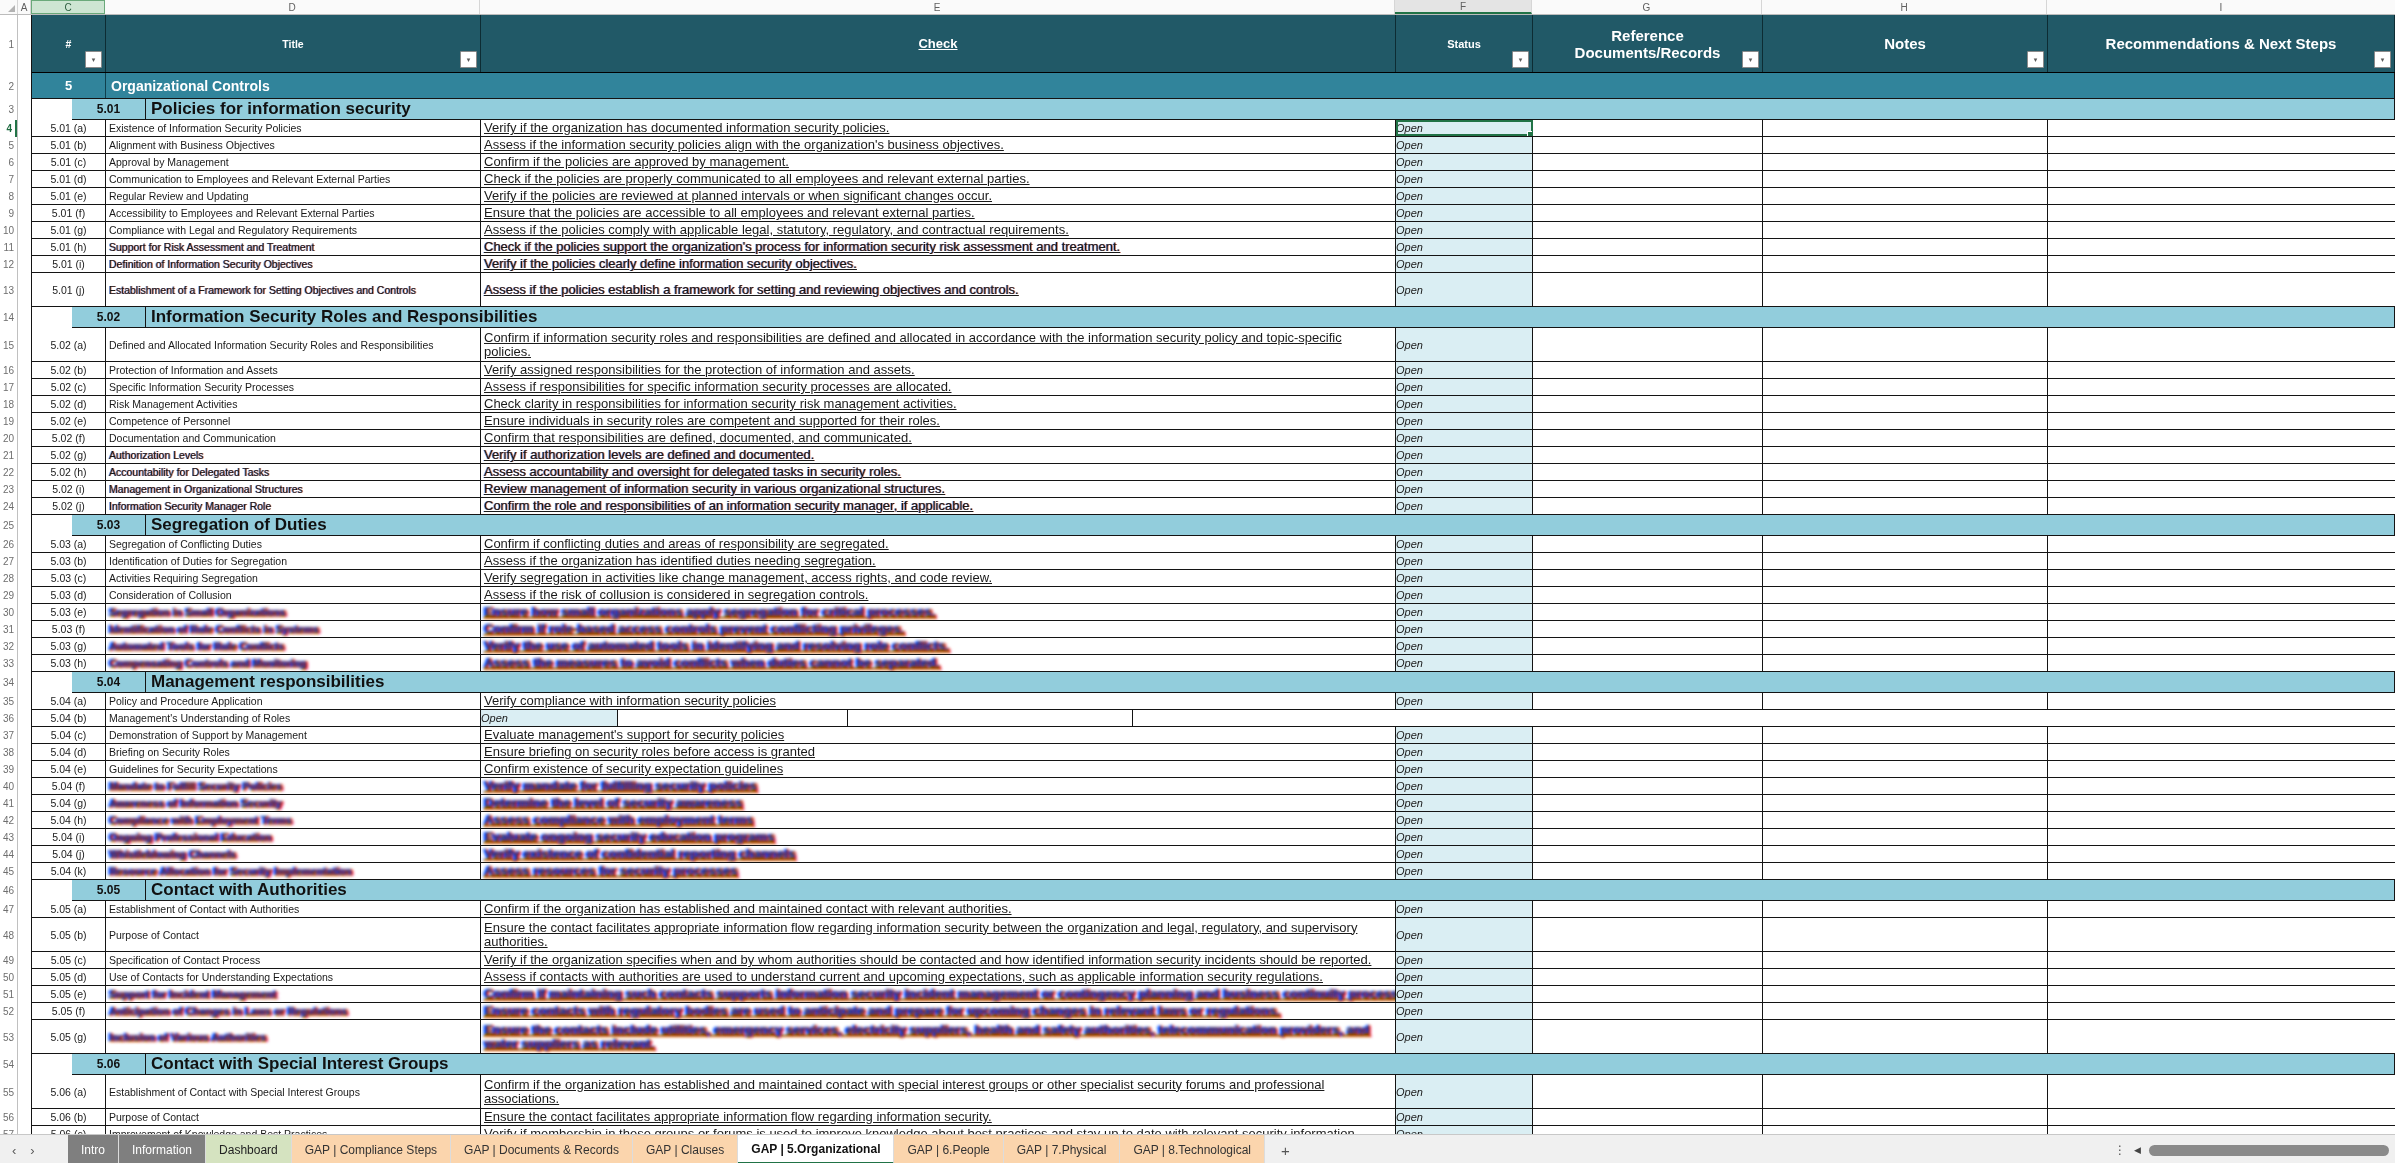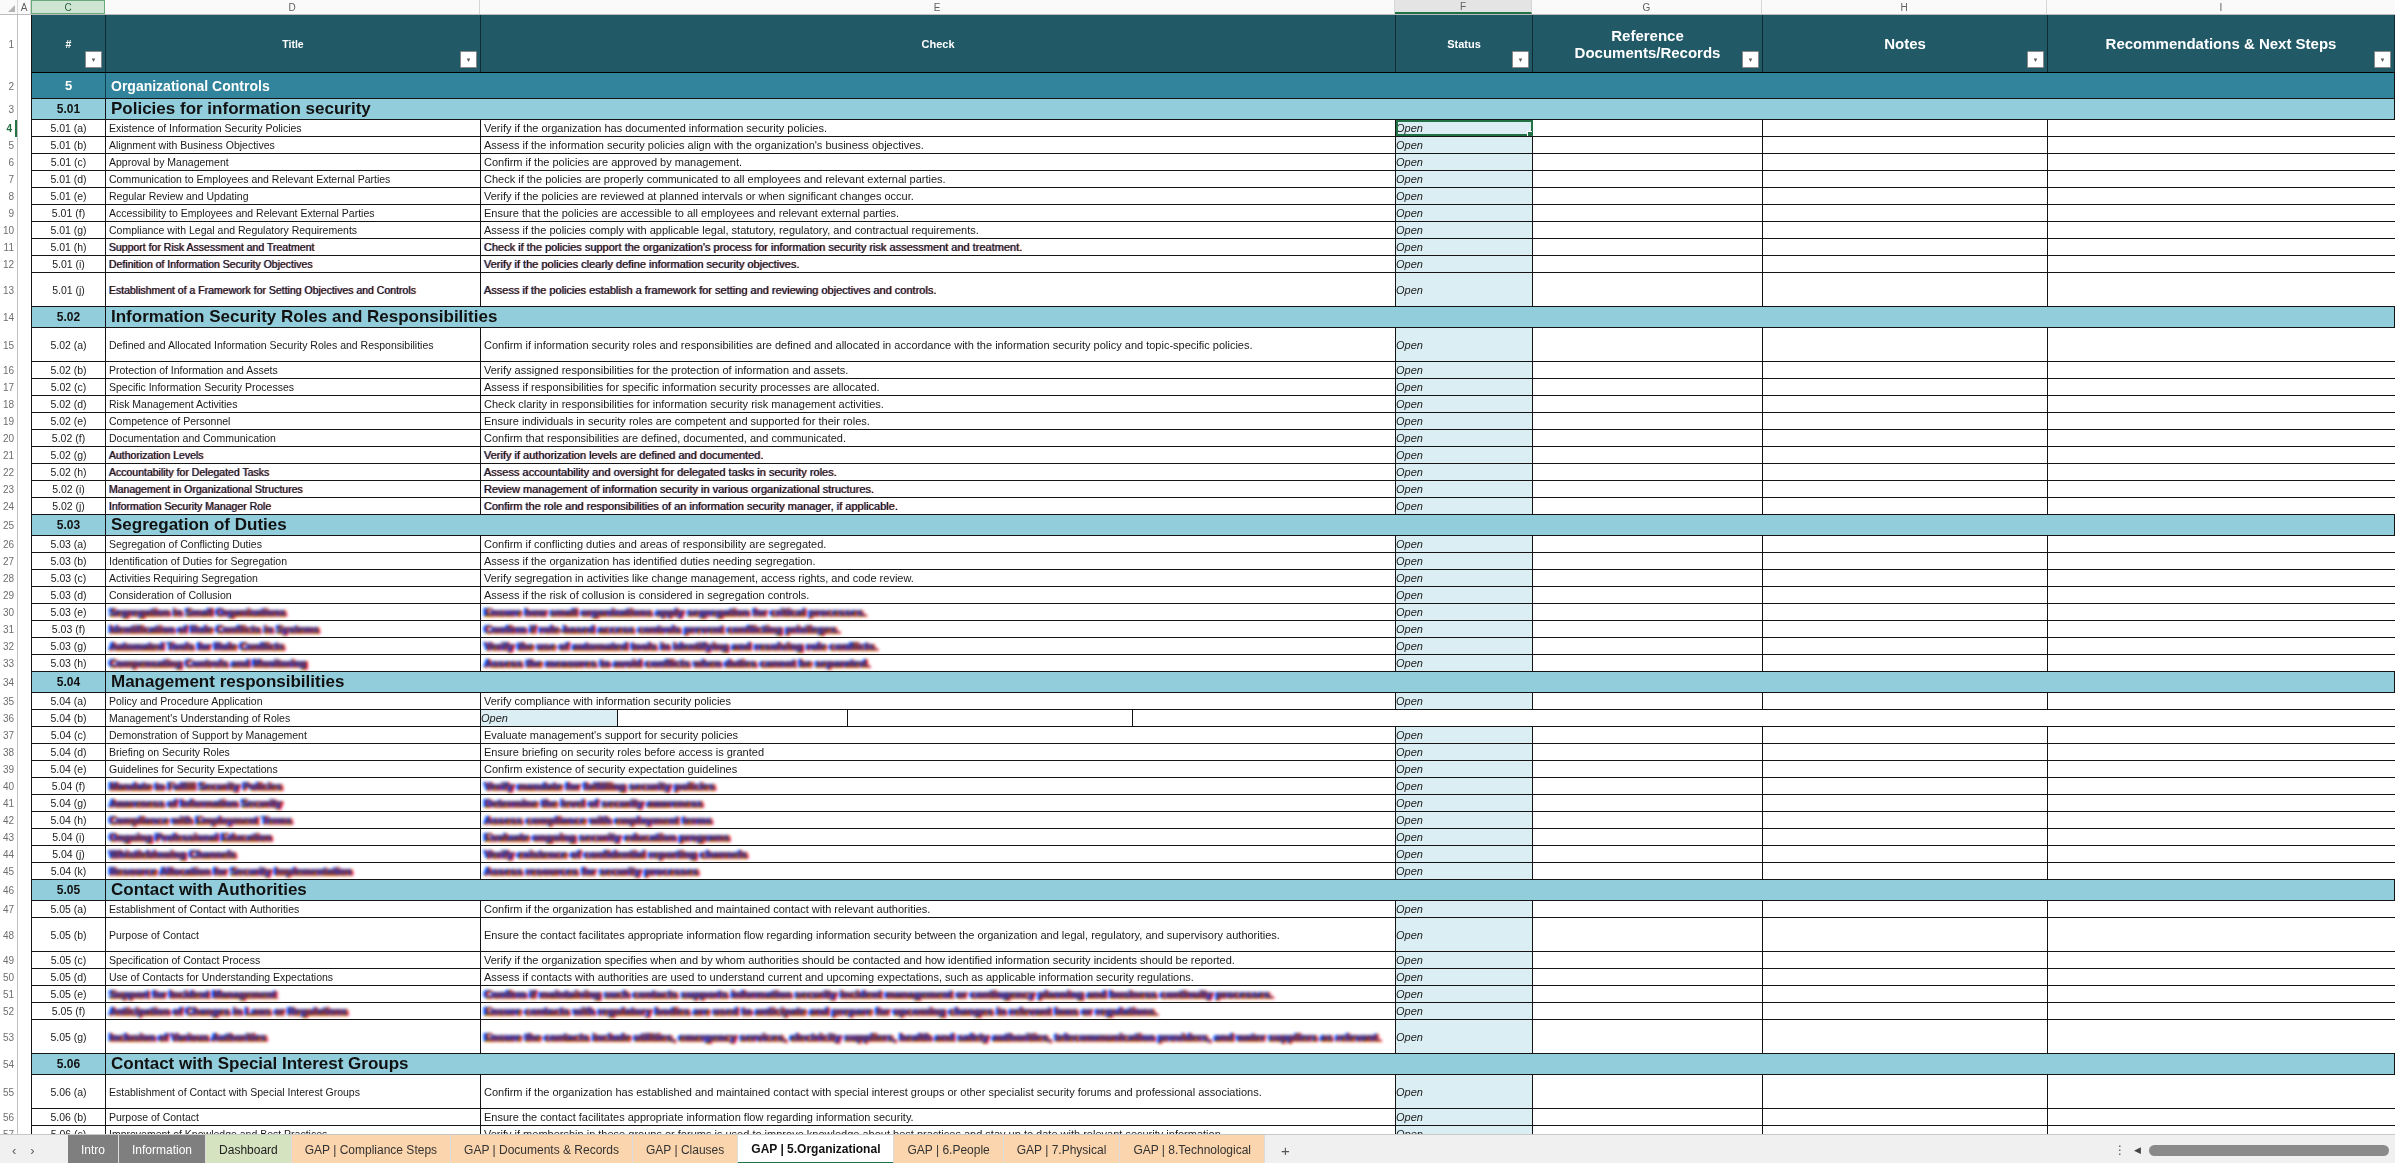--- a/index.html
+++ b/index.html
@@ -23,41 +23,41 @@
   .gut-cell.sel-row{border-right:2px solid #217346;color:#1e6b40;font-weight:bold;}
   .col-a{width:13px;background:#fff;flex:none;}
   .table-wrap{flex:1;border-left:1px solid #141414;box-sizing:border-box;}
 
   .row{display:flex;box-sizing:border-box;border-bottom:1px solid #141414;background:#fff;}
   .cell{box-sizing:border-box;border-right:1px solid #141414;overflow:hidden;display:flex;align-items:center;}
   .cell .txt{display:block;width:100%;}
 
   .c-num{width:74px;justify-content:center;font-size:10.5px;text-align:center;flex:none;}
   .c-title{width:375px;font-size:10.5px;padding:0 3px;flex:none;}
-  .c-check{width:915px;font-size:11px;padding:0 3px;flex:none;}
+  .c-check{width:915px;font-size:13px;padding:0 3px;flex:none;text-decoration:underline;}
   .c-status{width:137px;justify-content:center;background:#daeef3;font-size:11px;font-style:italic;position:relative;flex:none;}
   .c-ref{width:230px;flex:none;}
   .c-notes{width:285px;flex:none;}
   .c-rec{flex:1;border-right:none;}
   .row.item .c-title .txt,.row.item .c-check .txt{line-height:14px;}
   .row.h17 .c-title .txt,.row.h17 .c-check .txt{white-space:nowrap;}
 
   
   .header-row{background:#215967;color:#fff;font-weight:bold;font-size:15px;border-bottom:1px solid #000;}
   .header-row .cell{position:relative;justify-content:center;text-align:center;background:#215967;border-right:1px solid #0d2c33;}
   .header-row .c-status,.header-row .c-ref,.header-row .c-notes{font-style:normal;font-weight:bold;}
   .header-row .two-line{line-height:17px;}
   .filter-btn{position:absolute;right:3px;bottom:4px;width:15px;height:15px;background:#fff;border:1px solid #8a8a8a;
               color:#5a5a5a;font-size:7px;display:flex;align-items:center;justify-content:center;border-radius:1px;}
 
   
   .row.chapter{background:#31849b;color:#fff;font-weight:bold;}
   .row.chapter .c-num{font-size:13px;background:#31849b;border-right:1px solid #10404d;}
   .row.chapter .band{flex:1;font-size:14px;padding-left:5px;display:flex;align-items:center;}
-  .row.section{background:#92cddc;color:#111;font-weight:bold;}
+  .row.section{background:#92cddc;color:#111;font-weight:bold;margin-left:40px;}
   .row.section .c-num{font-size:12px;background:#92cddc;border-right:1px solid #141414;}
   .row.section .band{flex:1;font-size:17px;padding-left:5px;display:flex;align-items:flex-end;}
 
   
   .f1 .txt{filter:blur(0.4px);text-shadow:0.7px 0 rgba(190,60,30,.6),-0.7px 0 rgba(30,80,190,.6);}
   .f2 .txt{filter:blur(1.7px) saturate(2.4);font-weight:bold;color:#1d3a6b;
            text-shadow:1.2px 0 #a33000,-1.2px 0 #2255cc,0 1px #c98200,2px 1px #7a1f5c;}
 
   
   .c-status.selected{outline:2px solid #217346;outline-offset:-2px;z-index:3;}

